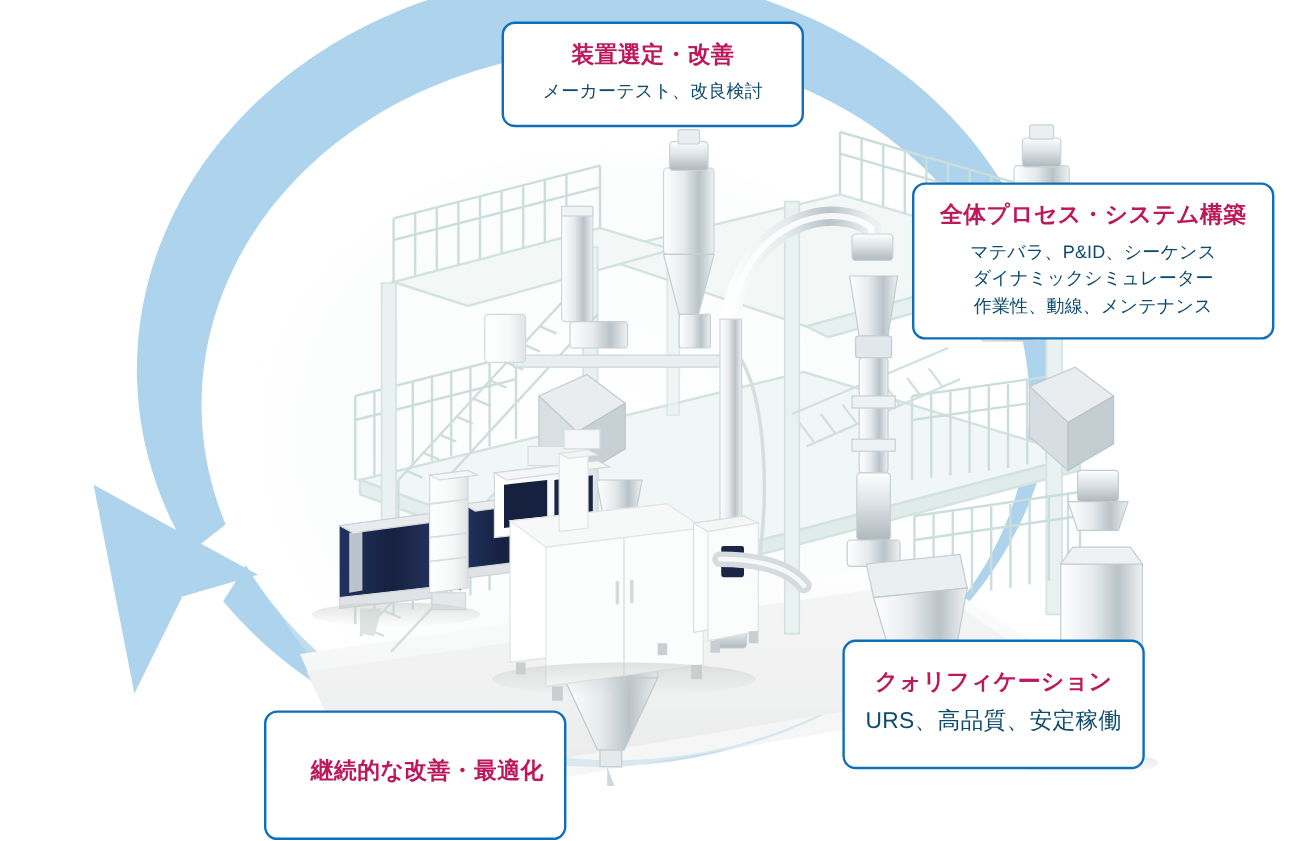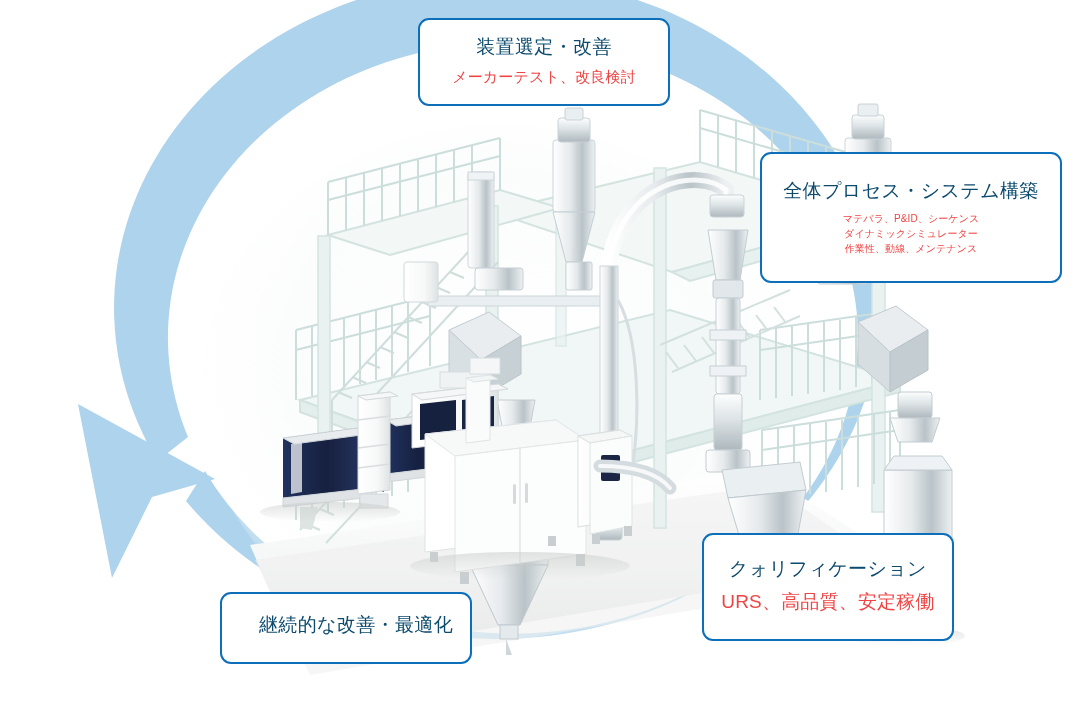--- a/index.html
+++ b/index.html
@@ -26,51 +26,51 @@
     border-radius:11px;
     box-sizing:border-box;
     text-align:center;
     display:flex;
     flex-direction:column;
     align-items:center;
     justify-content:center;
     z-index:30;
   }
   .box .ttl{
-    color:#0c4a6e;
-    font-weight:normal;
+    color:#be185d;
+    font-weight:bold;
     letter-spacing:.02em;
     line-height:1.25;
     white-space:nowrap;
   }
   .box .sub{
-    color:#ef4444;
+    color:#0c4a6e;
     line-height:1.5;
     white-space:pre-line;
     letter-spacing:.01em;
   }
 
   
   #box-equipment{left:418px;top:18px;width:252px;height:88px;}
   #box-equipment .ttl{font-size:19px;margin-bottom:7px;}
   #box-equipment .sub{font-size:15px;}
 
   #box-material{left:20px;top:121px;width:252px;height:88px;}
   #box-material .ttl{font-size:19px;margin-bottom:7px;}
   #box-material .sub{font-size:15px;}
 
   #box-process{left:760px;top:152px;width:302px;height:131px;}
   #box-process .ttl{font-size:19px;margin-bottom:8px;}
-  #box-process .sub{font-size:10px;}
+  #box-process .sub{font-size:15px;}
 
   #box-qualification{left:702px;top:533px;width:252px;height:108px;}
   #box-qualification .ttl{font-size:19px;margin-bottom:7px;}
   #box-qualification .sub{font-size:19px;}
 
-  #box-improvement{left:220px;top:592px;width:252px;height:72px;padding-left:20px;}
+  #box-improvement{left:220px;top:592px;width:252px;height:108px;padding-left:20px;}
   #box-improvement .ttl{font-size:19px;margin-bottom:7px;}
   #box-improvement .sub{font-size:15px;}
 </style>
 </head>
 <body>
 
 <div id="stage">
 
   <svg id="ring" viewBox="0 0 1080 701">
     <defs>

